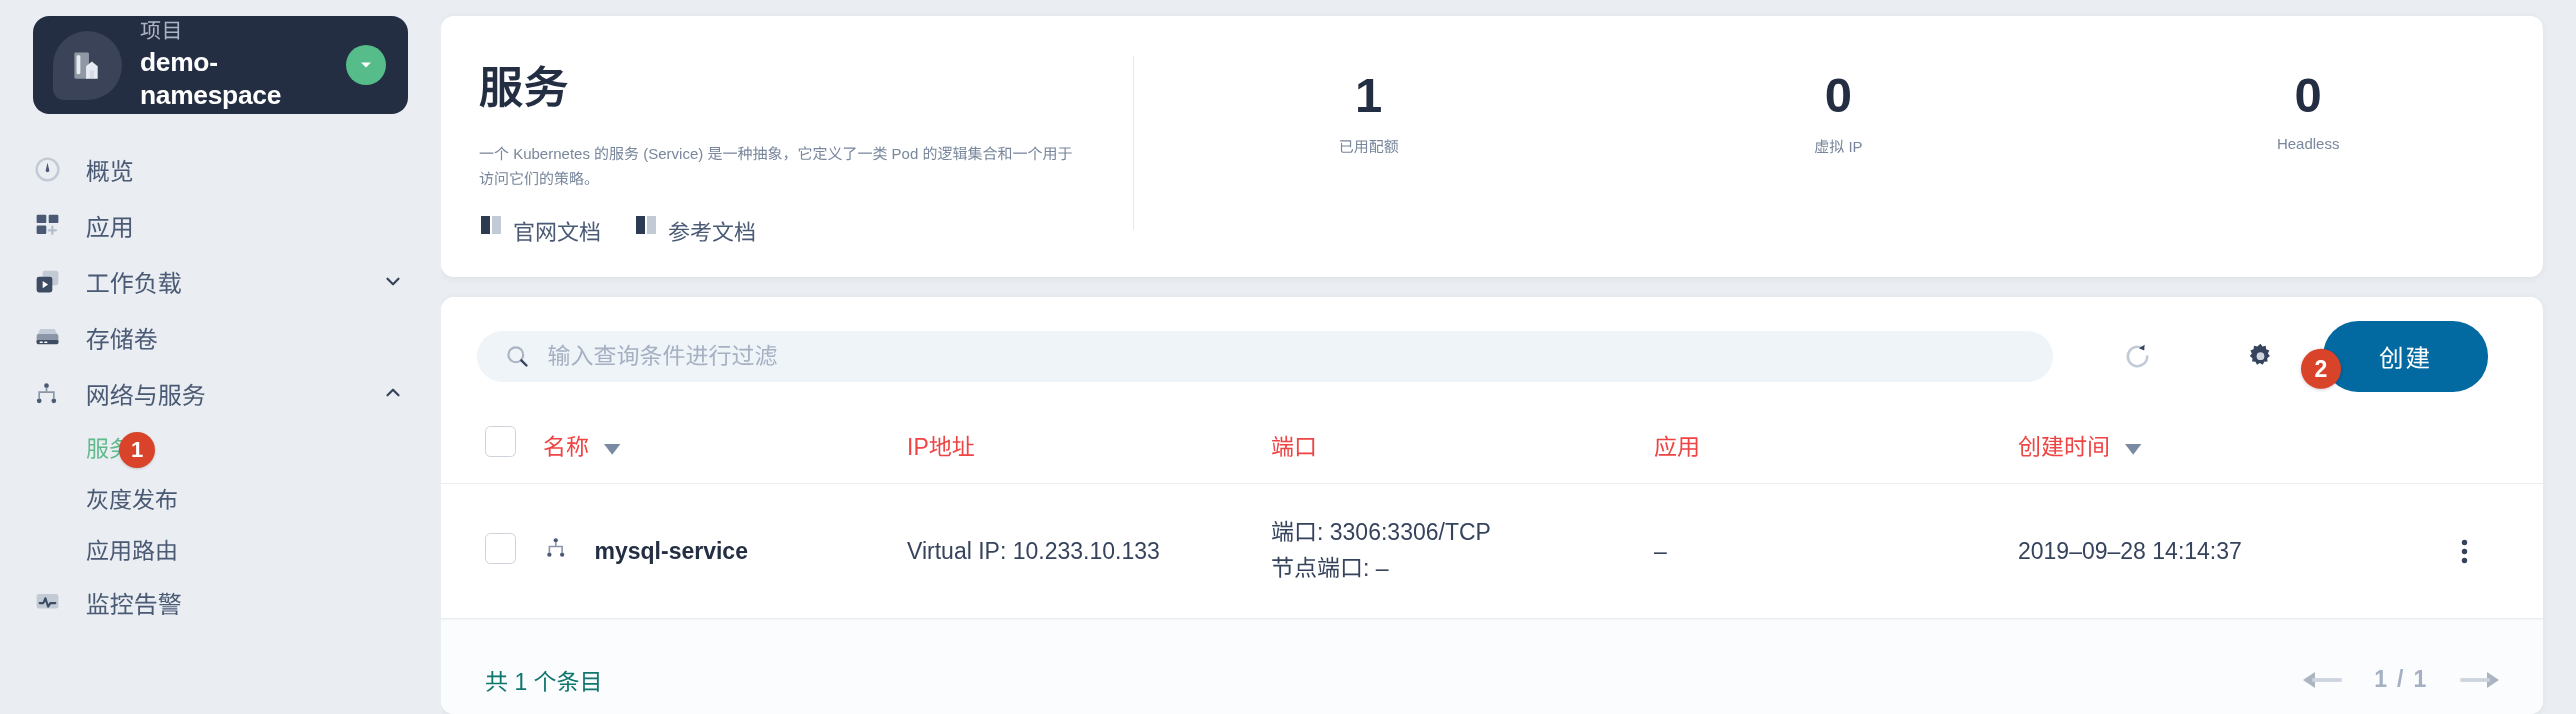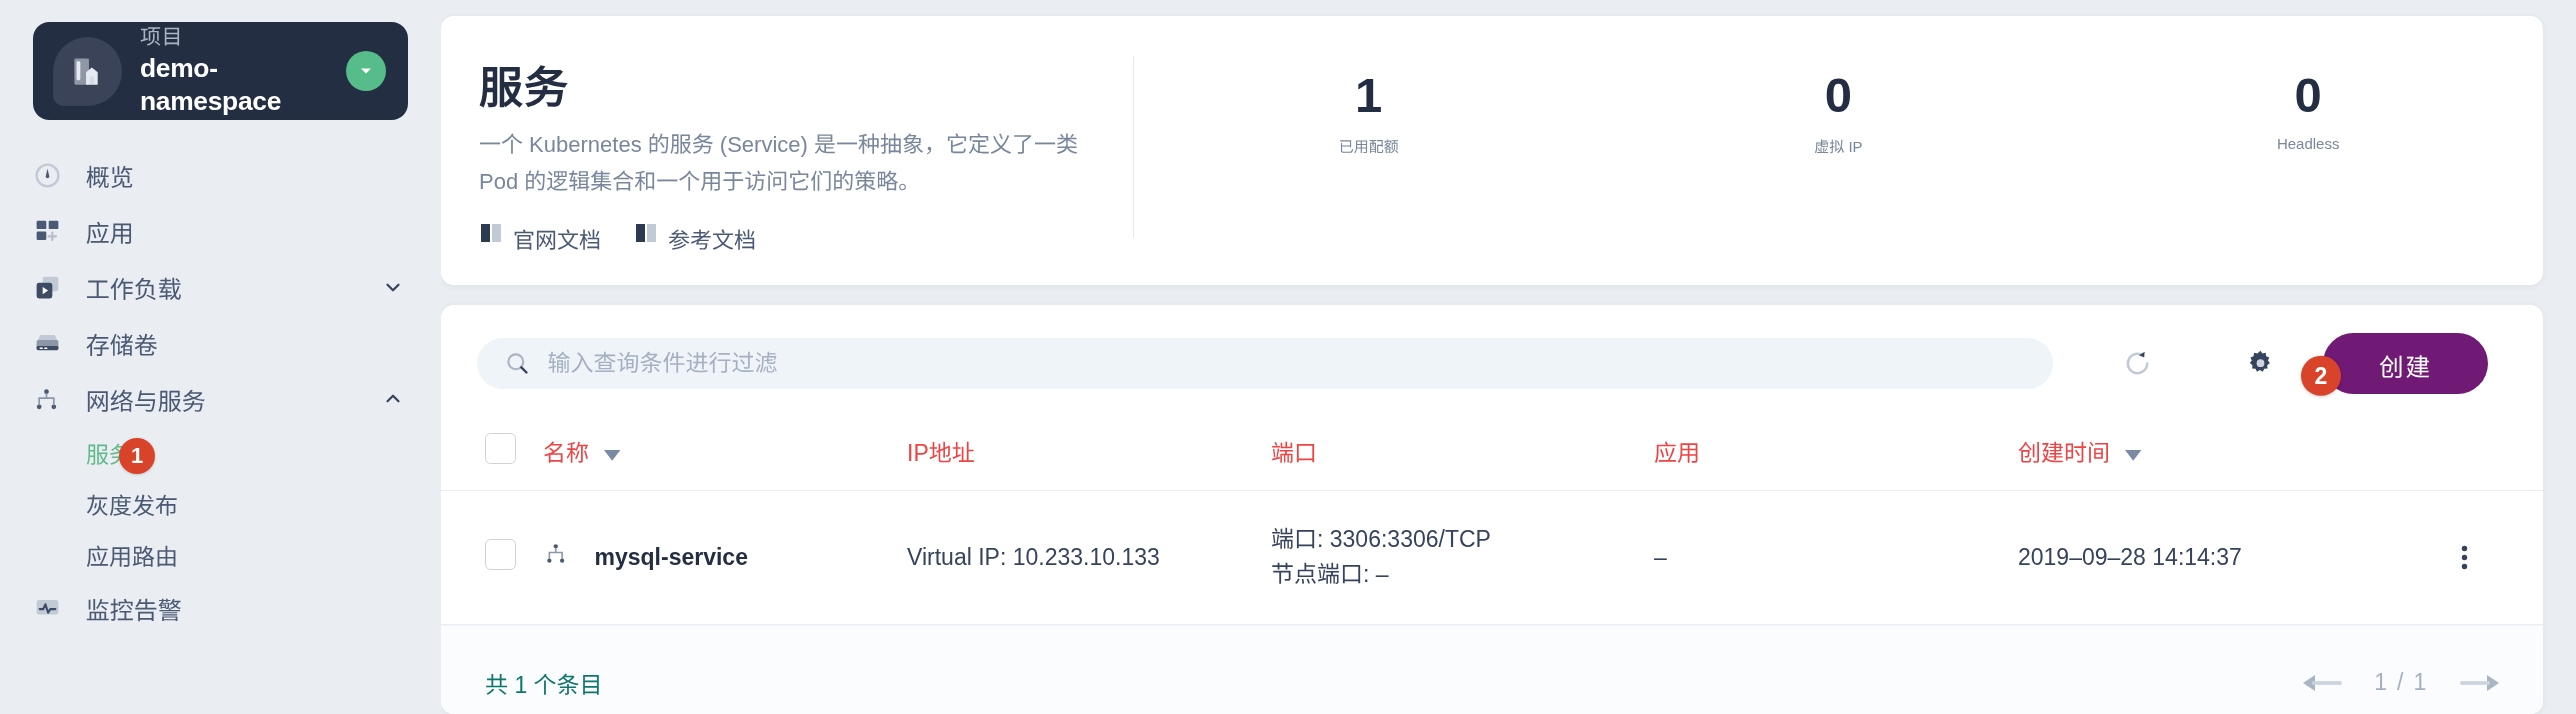--- a/index.html
+++ b/index.html
@@ -13,21 +13,20 @@
   }
   .app { display: flex; width: 2576px; height: 714px; }
 
   
   .sidebar {
     width: 441px;
     flex: 0 0 441px;
     background: #eaeef2;
     padding: 0 0 0 0;
     position: relative;
-    margin-top: 6px;
   }
   .project-card {
     margin: 16.4px 33px 0 33px;
     background: #242e42;
     border-radius: 16.4px;
     height: 98px;
     display: flex;
     align-items: center;
     padding: 0 22px 0 20px;
     position: relative;
@@ -97,22 +96,22 @@
     background: #ffffff;
     border-radius: 12.8px;
     box-shadow: 0 1.8px 7.3px rgba(36,46,66,.06);
   }
 
   
   .banner { display: flex; align-items: stretch; padding: 27px 0 31px 0; }
   .banner-left { flex: 0 0 692px; padding: 9px 46px 0 38px; }
   .banner-title { font-size: 44px; font-weight: bold; color: #242e42; letter-spacing: 0.9px; }
   .banner-desc {
-    margin-top: 11px;
-    font-size: 22px; line-height: 1.65;
+    margin-top: 26px;
+    font-size: 15px; line-height: 1.65;
     color: #79879c;
     max-width: 619px;
   }
   .banner-links { margin-top: 22px; display: flex; gap: 33px; align-items: center; }
   .doc-link { display: flex; gap: 10px; cursor: pointer; }
   .doc-link-text { font-size: 22px; color: #4a5974; }
   .banner-divider { width: 0.9px; background: #e3e9ef; margin: 12.8px 0 16.4px 0; }
   .banner-stats { flex: 1 1 auto; display: flex; align-items: flex-start; padding-top: 24px; }
   .stat { flex: 1 1 0; text-align: center; }
   .stat-value { font-size: 49px; font-weight: bold; color: #242e42; line-height: 1.15; }
@@ -139,25 +138,25 @@
   }
   .search-input::placeholder { color: #a5b1c2; }
   .tool-btn {
     width: 77px; height: 69px;
     display: flex; align-items: center; justify-content: center;
     cursor: pointer;
   }
   .tool-spacer { width: 46px; }
   .create-wrap { position: relative; display: flex; align-items: center; margin-left: 24px; }
   .create-btn {
-    background: #701a75;
+    background: #0369a1;
     color: #fff;
     border: none;
     border-radius: 35px;
-    height: 61px;
+    height: 71px;
     padding: 14px 56px;
     font-size: 24.6px;
     font-family: inherit;
     letter-spacing: 1.8px;
     cursor: pointer;
   }
   .create-badge {
     position: absolute; left: -22px; top: 50%;
     transform: translateY(-18%);
     z-index: 3;
@@ -199,21 +198,21 @@
   .more-btn { display: flex; align-items: center; justify-content: center; cursor: pointer; width: 55px; }
 
   .table-footer {
     display: flex; align-items: center;
     padding: 25.5px 44px 0 44px;
     background: #fbfcfd;
     flex: 1 1 auto;
     border-top: 0.9px solid #f2f5f8;
   }
   .footer-total { font-size: 23px; color: #0f766e; flex: 1 1 auto; }
-  .pager { display: flex; align-items: center; gap: 31px; }
+  .pager { display: flex; align-items: center; gap: 31px; font-weight: bold; }
   .pager-btn { cursor: pointer; display: flex; align-items: center; }
   .pager-text { font-size: 23px; color: #a5b1c2; letter-spacing: 1.8px; }
 </style>
 </head>
 <body>
 
 <div class="app">
 
   <aside class="sidebar">
 

